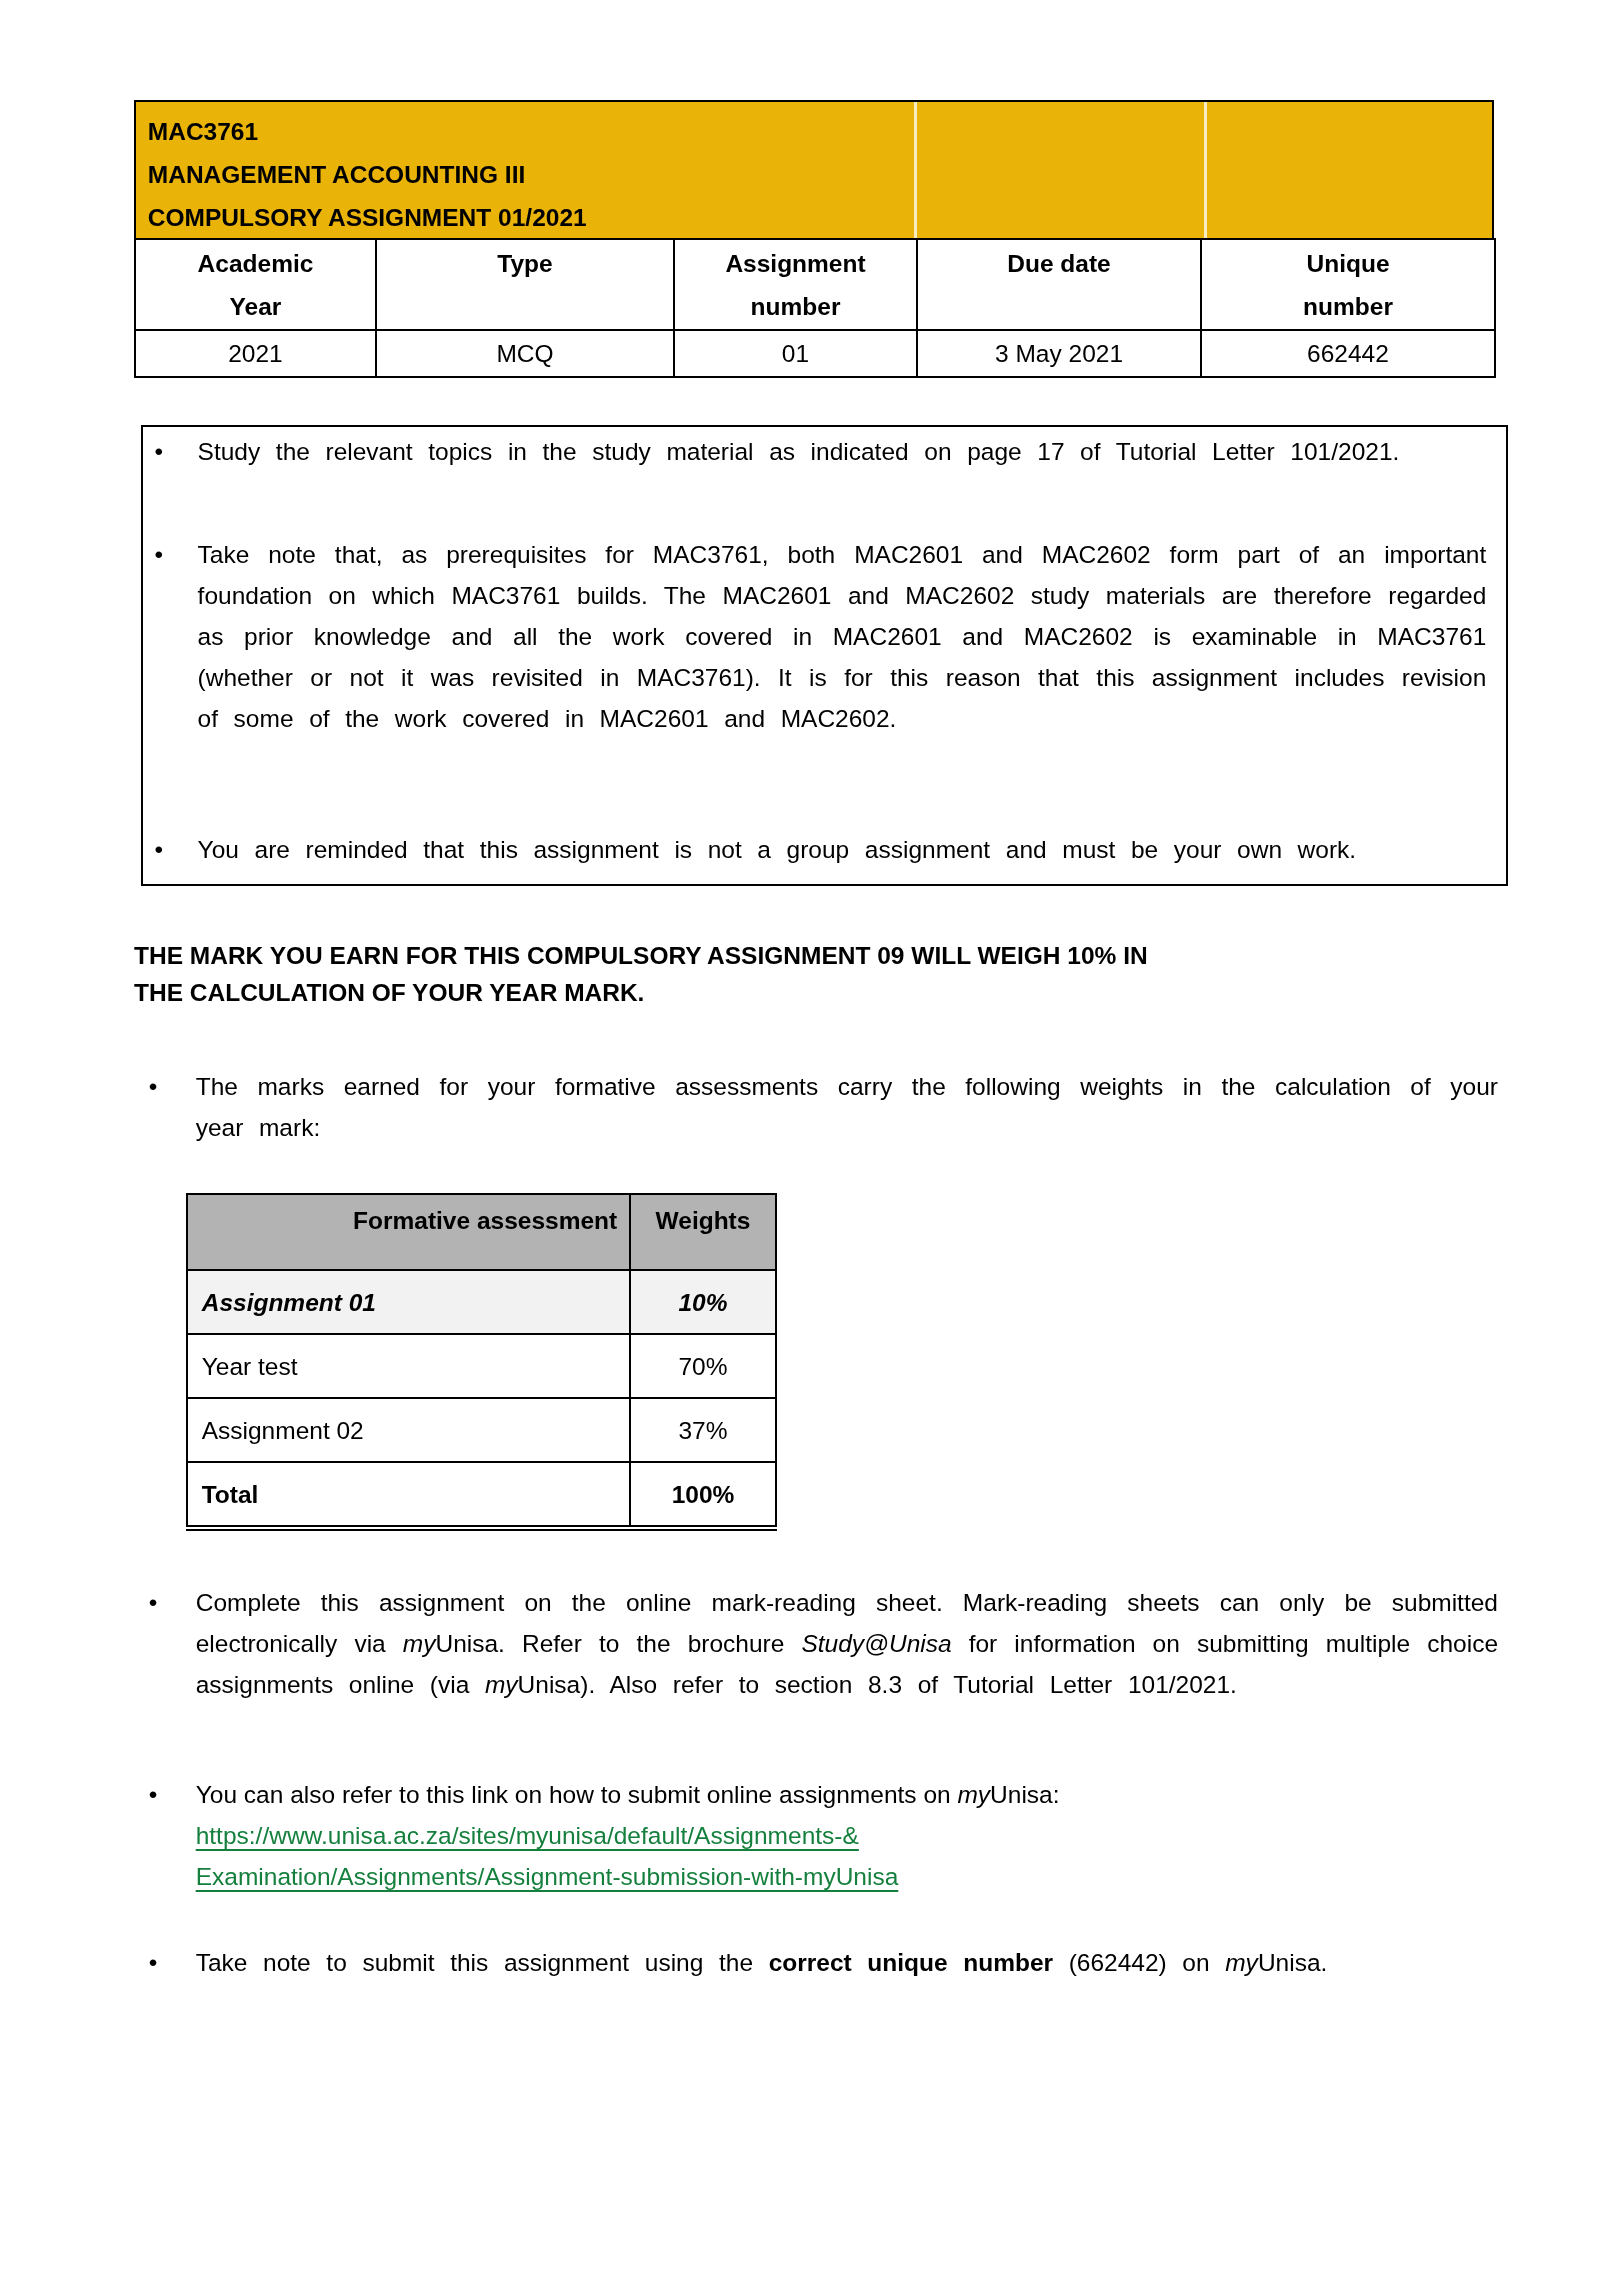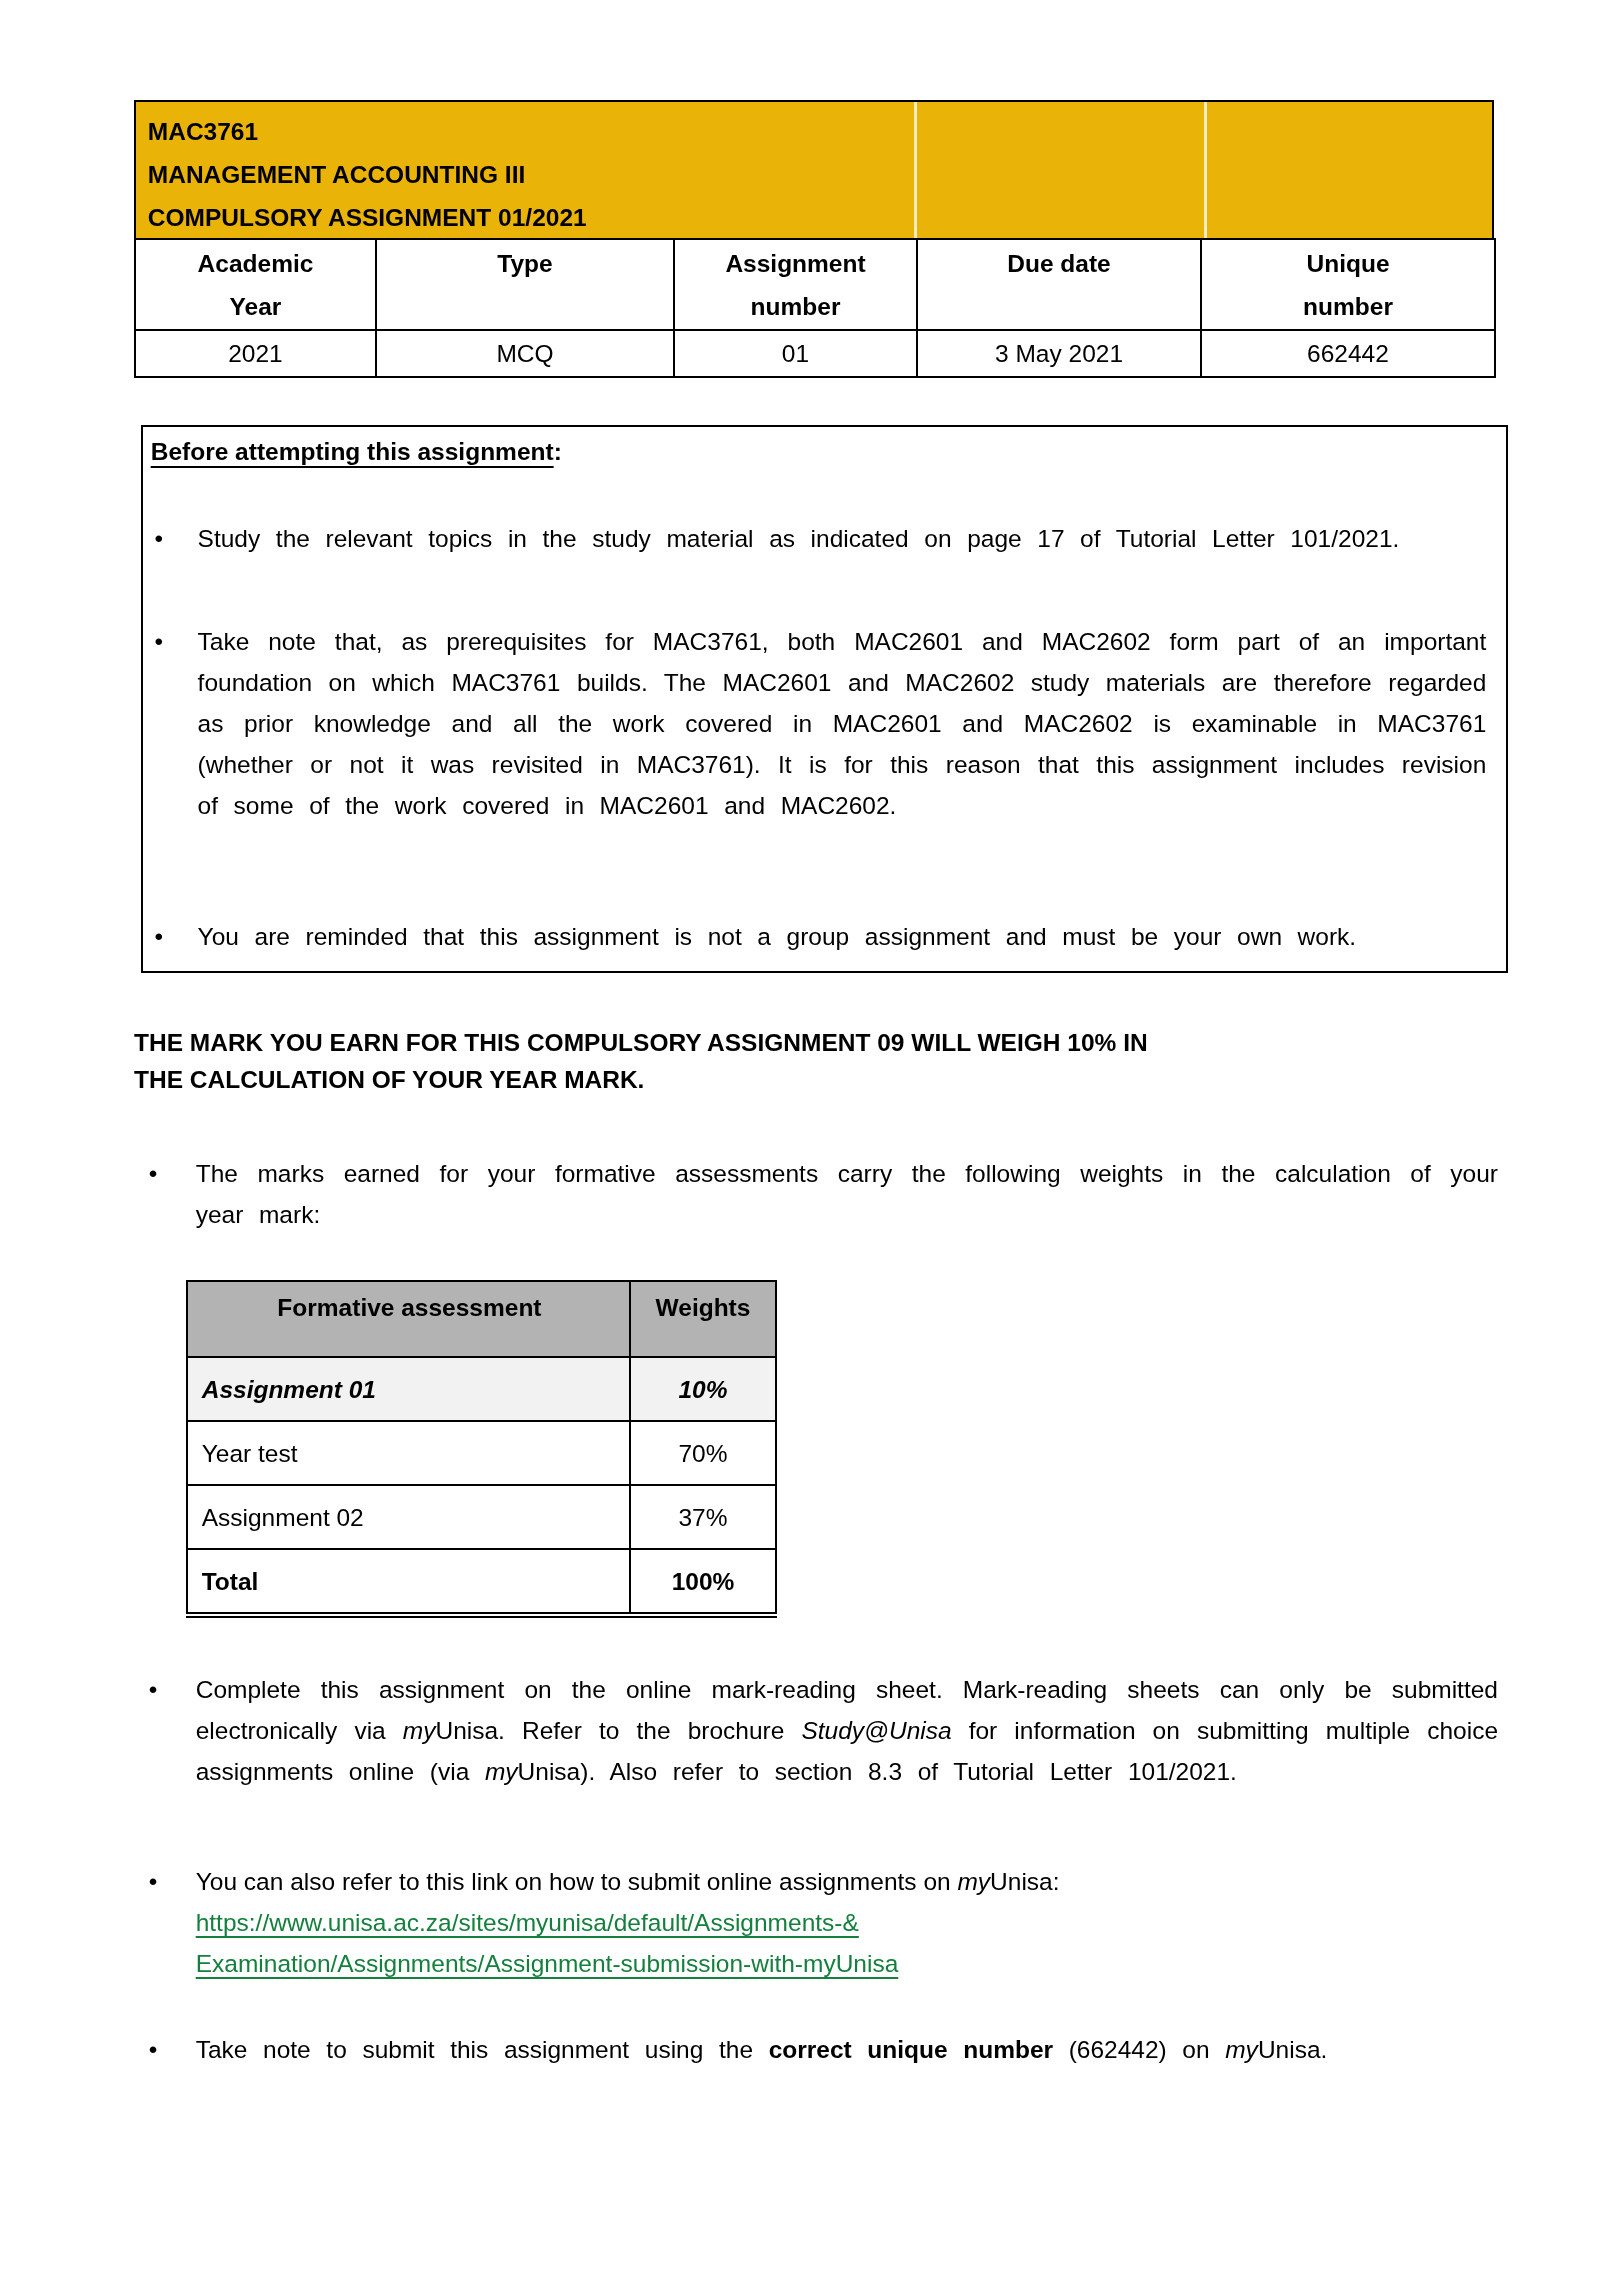--- a/index.html
+++ b/index.html
@@ -69,21 +69,21 @@
   .mt-note{margin-top:55px;}
   .mt-complete{margin-top:51px;}
   .mt-link{margin-top:69px;}
   .mt-unique{margin-top:45px;}
 
   
   .weights-table{margin-top:45px;margin-left:52px;width:589px;table-layout:fixed;
     border:2.9px solid #000;border-bottom:6.9px double #000;}
   .weights-table th,.weights-table td{border:2px solid #000;}
   .weights-table th{
-    background:#b3b3b3;font-weight:bold;text-align:center;
+    background:#b3b3b3;font-weight:bold;text-align:right;
     vertical-align:top;height:69px;padding:5.9px 11.8px 0 13.7px;line-height:41px;
   }
   .weights-table th.val{text-align:center;padding-left:0;padding-right:0;}
   .weights-table td{height:42px;vertical-align:middle;padding:0 11.8px 0 13.7px;text-align:left;line-height:39px;}
   .weights-table td.val{text-align:center;padding:10px;}
   .row-em td{background:#f2f2f2;font-weight:bold;font-style:italic;margin-top:36px;}
   .row-total td{font-weight:bold;margin-left:36px;}
 
   
   .link-line{display:block;}
@@ -125,21 +125,20 @@
       <td>2021</td>
       <td>MCQ</td>
       <td>01</td>
       <td>3 May 2021</td>
       <td>662442</td>
     </tr>
   </tbody>
     </table>
 
   <div class="before-box">
-    <div class="before-title"><span class="ul">Before attempting this assignment</span><span>:</span></div>
 
     <div class="brow mb-a">
       <span class="glyph">•</span>
       <div class="btxt jt">Study the relevant topics in the study material as indicated on page 17 of Tutorial Letter 101/2021.</div>
     </div>
 
     <div class="brow mb-b">
       <span class="glyph">•</span>
       <div class="btxt jt">Take note that, as prerequisites for MAC3761, both MAC2601 and MAC2602 form part of an important foundation on which MAC3761 builds. The MAC2601 and MAC2602 study materials are therefore regarded as prior knowledge and all the work covered in MAC2601 and MAC2602 is examinable in MAC3761 (whether or not it was revisited in MAC3761). It is for this reason that this assignment includes revision of some of the work covered in MAC2601 and MAC2602.</div>
     </div>

